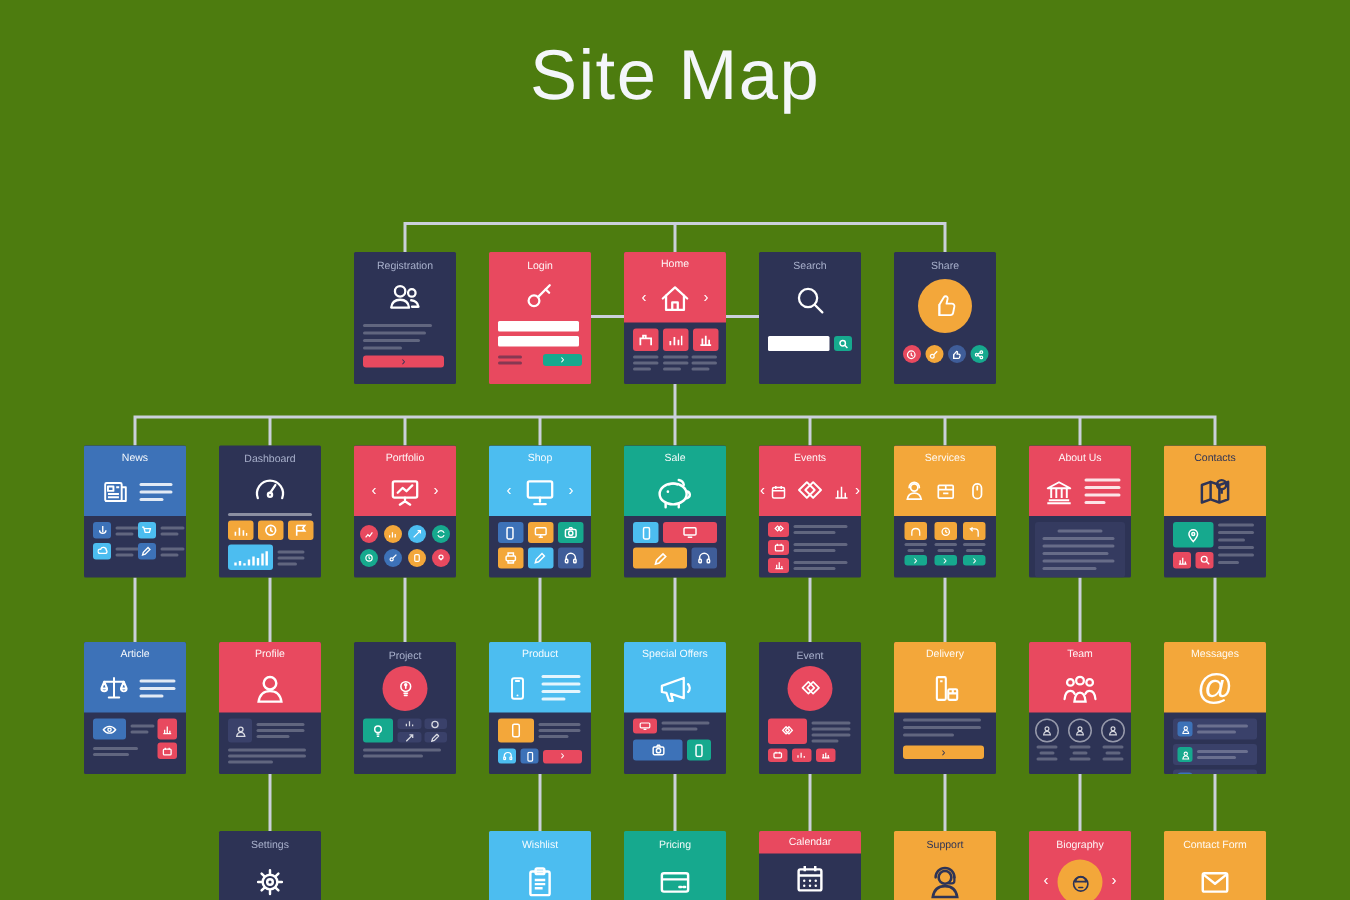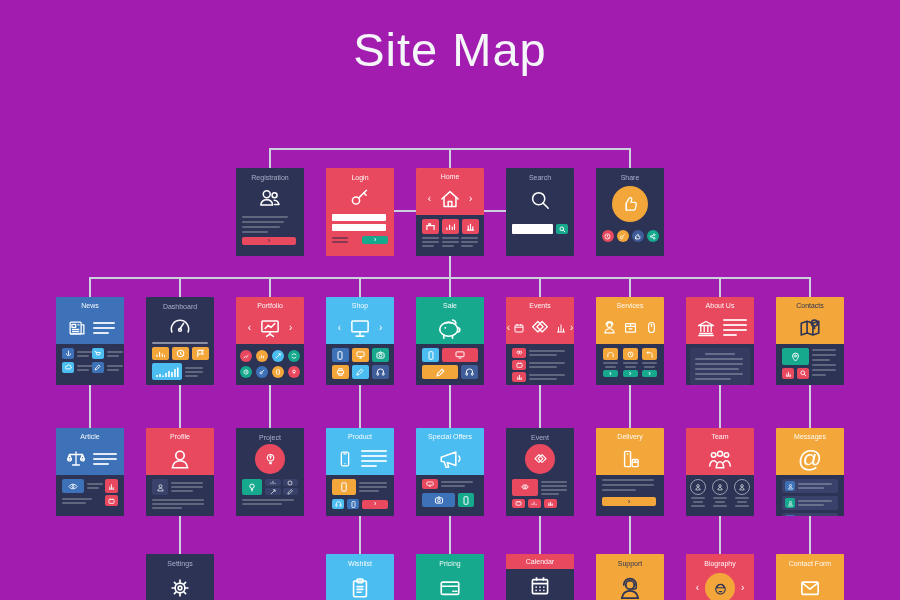--- a/index.html
+++ b/index.html
@@ -1,16 +1,16 @@
 <!DOCTYPE html>
 <html><head>
 <meta charset="utf-8">
 <style>
   html,body{margin:0;padding:0;background:#161a2e;}
-  .stage{position:relative;width:900px;height:600px;background:#a21caf;overflow:hidden;
+  .stage{position:relative;width:900px;height:600px;background:#4d7c0f;overflow:hidden;
          font-family:"Liberation Sans",sans-serif;}
   .title{position:absolute;top:22px;left:0;right:0;margin:0;text-align:center;
          font-size:47px;font-weight:300;color:#f4f6fa;letter-spacing:1px;}
   .wires{position:absolute;left:0;top:0;}
   .card{position:absolute;width:68px;height:88px;background:#2d3355;overflow:hidden;
         border-radius:1px;box-sizing:border-box;}
   .bg-red{background:#e8495f}.bg-orange{background:#f3a73a}.bg-blue{background:#3d72b8}
   .bg-lblue{background:#4cbdf0}.bg-teal{background:#16a98e}.bg-mblue{background:#3f5d99}
   .bg-panel{background:#3a416a}.bg-white{background:#fff}
   .hd{height:47px;display:flex;flex-direction:column;align-items:center;gap:1px;

